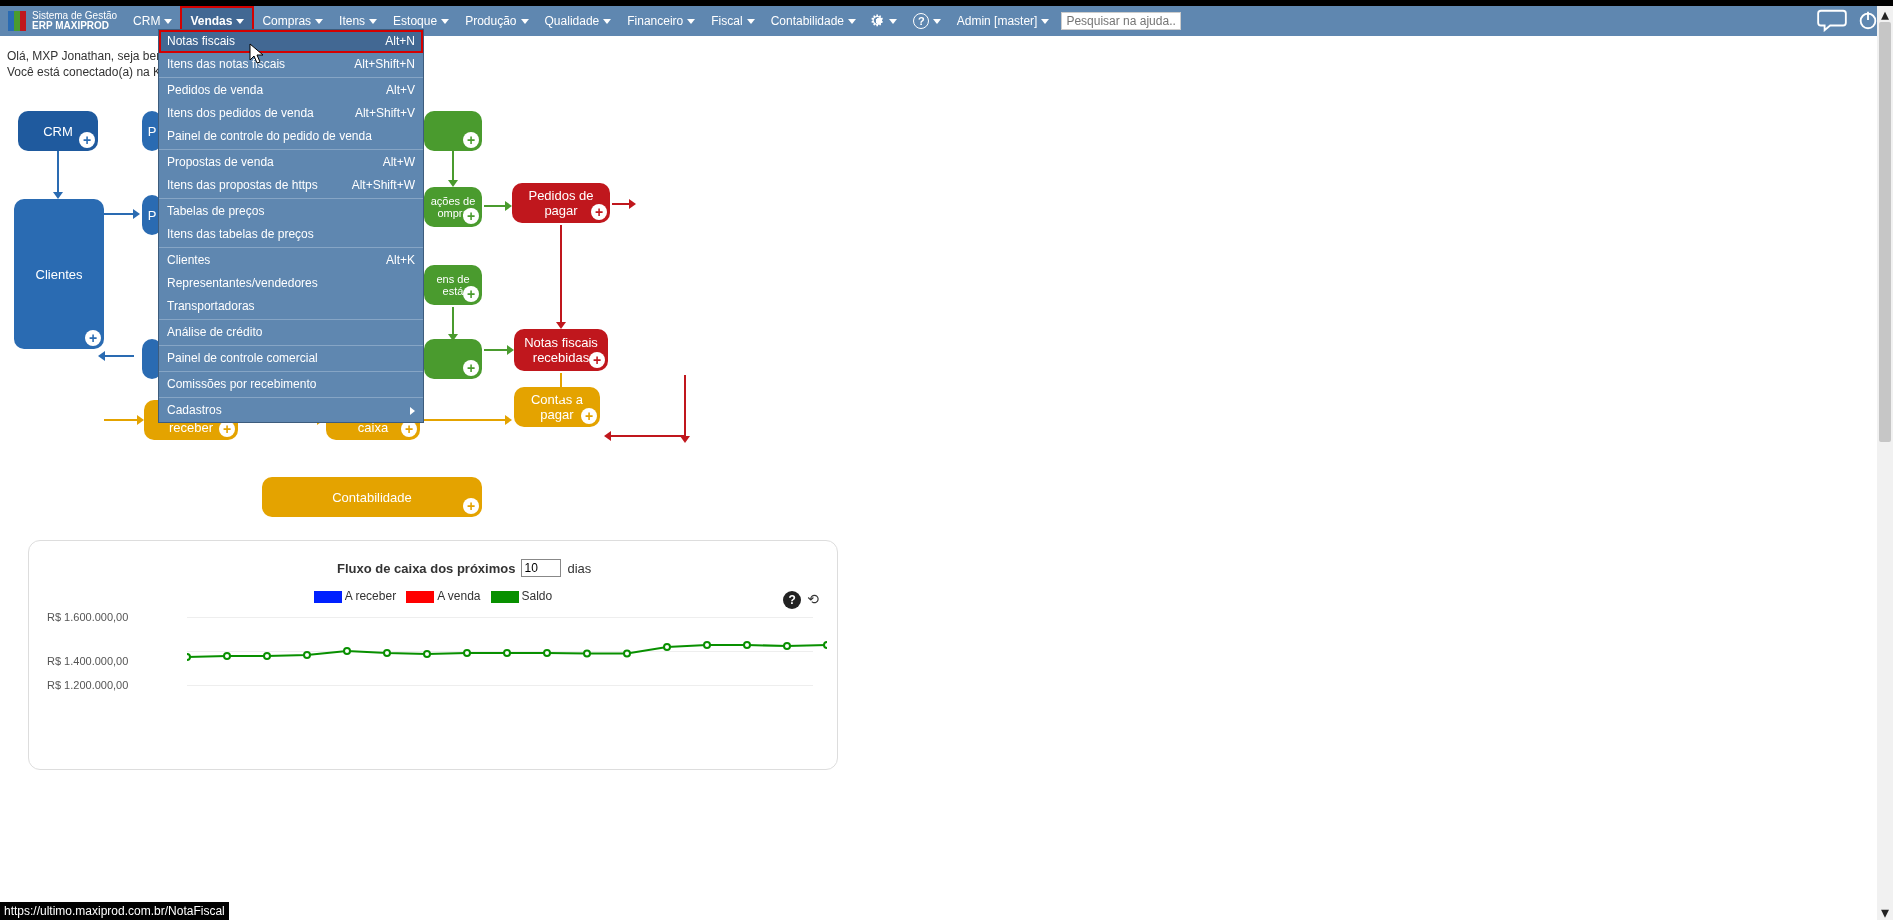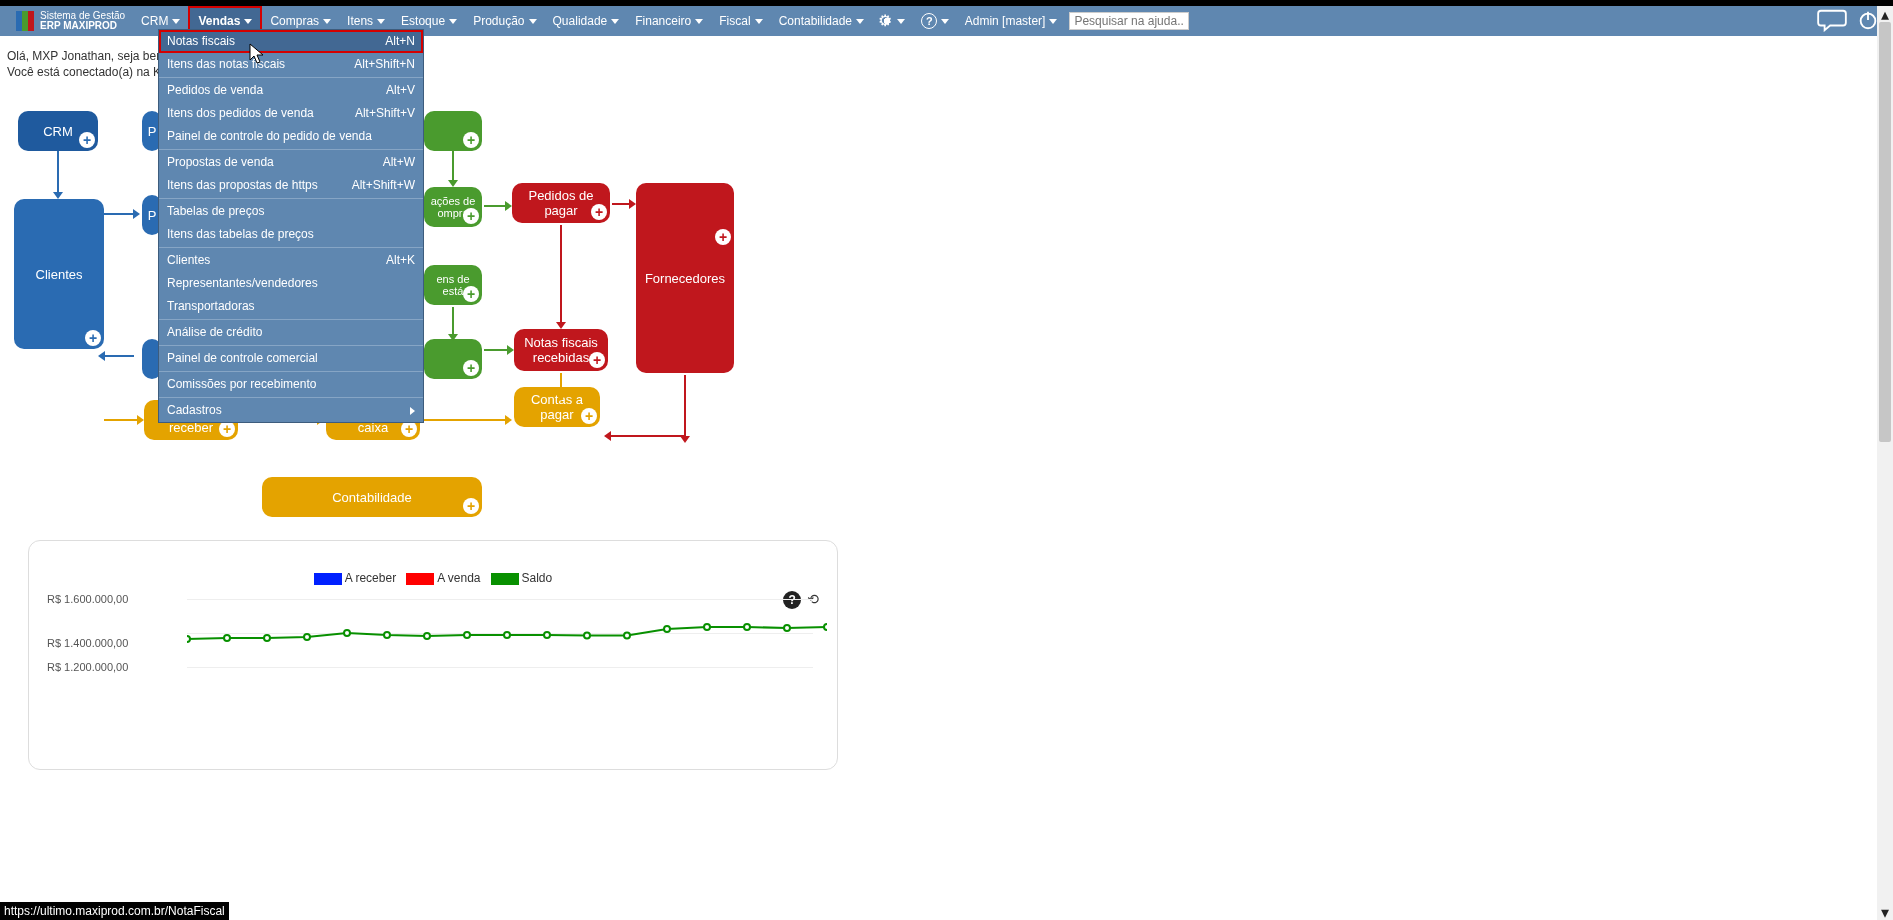--- a/index.html
+++ b/index.html
@@ -2,21 +2,21 @@
 <html><head>
 <meta charset="utf-8">
 <style>
   * { box-sizing: border-box; margin: 0; padding: 0; font-family: Arial, Helvetica, sans-serif; }
   body { background: #fff; width: 1893px; height: 920px; overflow: hidden; color: #222; }
 
   
   .topstrip { height: 6px; background: #000; width: 100%; }
 
   
-  .menubar { background: #5f87b0; height: 30px; display: flex; align-items: center; color: #fff; font-size: 12px; padding-left: 16px; position: relative; }
+  .menubar { background: #5f87b0; height: 30px; display: flex; align-items: center; color: #fff; font-size: 12px; padding-left: 8px; position: relative; }
   .logo { display: flex; align-items: center; gap: 4px; margin-right: 8px; }
   .logo-icon { width: 20px; height: 20px; display:flex; }
   .logo-icon span { display:inline-block; width:6px; height:20px; }
   .logo-text { font-size: 10px; line-height: 10px; color: #fff; }
   .logo-text b { font-weight: bold; }
   .menuitem { padding: 0 8px; height: 30px; display: flex; align-items: center; cursor: pointer; gap: 4px; white-space: nowrap; }
   .menuitem.active { background: #426893; border: 2px solid #d40000; height: 30px; font-weight: bold; }
   .menuitem.no-dd { gap:0; }
   .dd-caret { width: 0; height: 0; border-left: 4px solid transparent; border-right: 4px solid transparent; border-top: 5px solid #fff; }
   .gear-icon { width:14px; height:14px; background: radial-gradient(circle, #fff 3px, transparent 3px); border-radius:50%; position:relative; }
@@ -288,24 +288,20 @@
       <span class="plus"></span>
     </div>
   <div class="node green" style="left:424px; top:244px; width:58px; height:40px;">
       <span class="plus"></span>
     </div>
 
   <div class="node red" style="left:512px; top:88px; width:98px; height:40px;">
       <span style="white-space:pre-line">Pedidos de
 pagar</span>
       <span class="plus"></span>
-    </div>
-  <div class="node red" style="left:636px; top:88px; width:98px; height:190px;">
-      <span>Fornecedores</span>
-      <span class="plus" style="bottom:auto; top:46px;"></span>
     </div>
   <div class="node red" style="left:514px; top:234px; width:94px; height:42px;">
       <span style="white-space:pre-line">Notas fiscais
 recebidas</span>
       <span class="plus"></span>
     </div>
 
   <div class="node orange" style="left:144px; top:305px; width:94px; height:40px;">
       <span style="white-space:pre-line">Contas a
 receber</span>
@@ -338,20 +334,25 @@
   <div class="arrow-h orange-a" style="left:240px; top:324px; width:78px;"></div>
   <div class="arrow-h orange-a" style="left:422px; top:324px; width:84px;"></div>
   <div class="arrow-v orange-a" style="left:560px; top:278px; height:22px;"></div>
   <div class="arrow-v orange-a" style="left:190px; top:286px; height:16px;"></div>
   <div class="arrow-h orange-a" style="left:104px; top:324px; width:34px;"></div>
   <div class="arrow-v red-a" style="left:684px; top:280px; height:62px;"></div>
   <div class="arrow-h red-a" style="left:610px; top:340px; width:74px; transform:scaleX(-1);"></div>
 </div>
 
 <div class="dash">
+  <div class="dash-row">
+    <label>Fluxo de caixa dos próximos</label>
+    <input type="text" value="10" style="">
+    <span>dias</span>
+  </div>
   <div class="dash-icons">
     <span class="qmark">?</span>
     <span class="refresh">⟲</span>
   </div>
 
   <div class="legend">
     <span><i class="lg-swatch lg-blue"></i><span>A receber</span></span>
     <span><i class="lg-swatch lg-red"></i><span>A venda</span></span>
     <span><i class="lg-swatch lg-green"></i><span>Saldo</span></span>
   </div>

